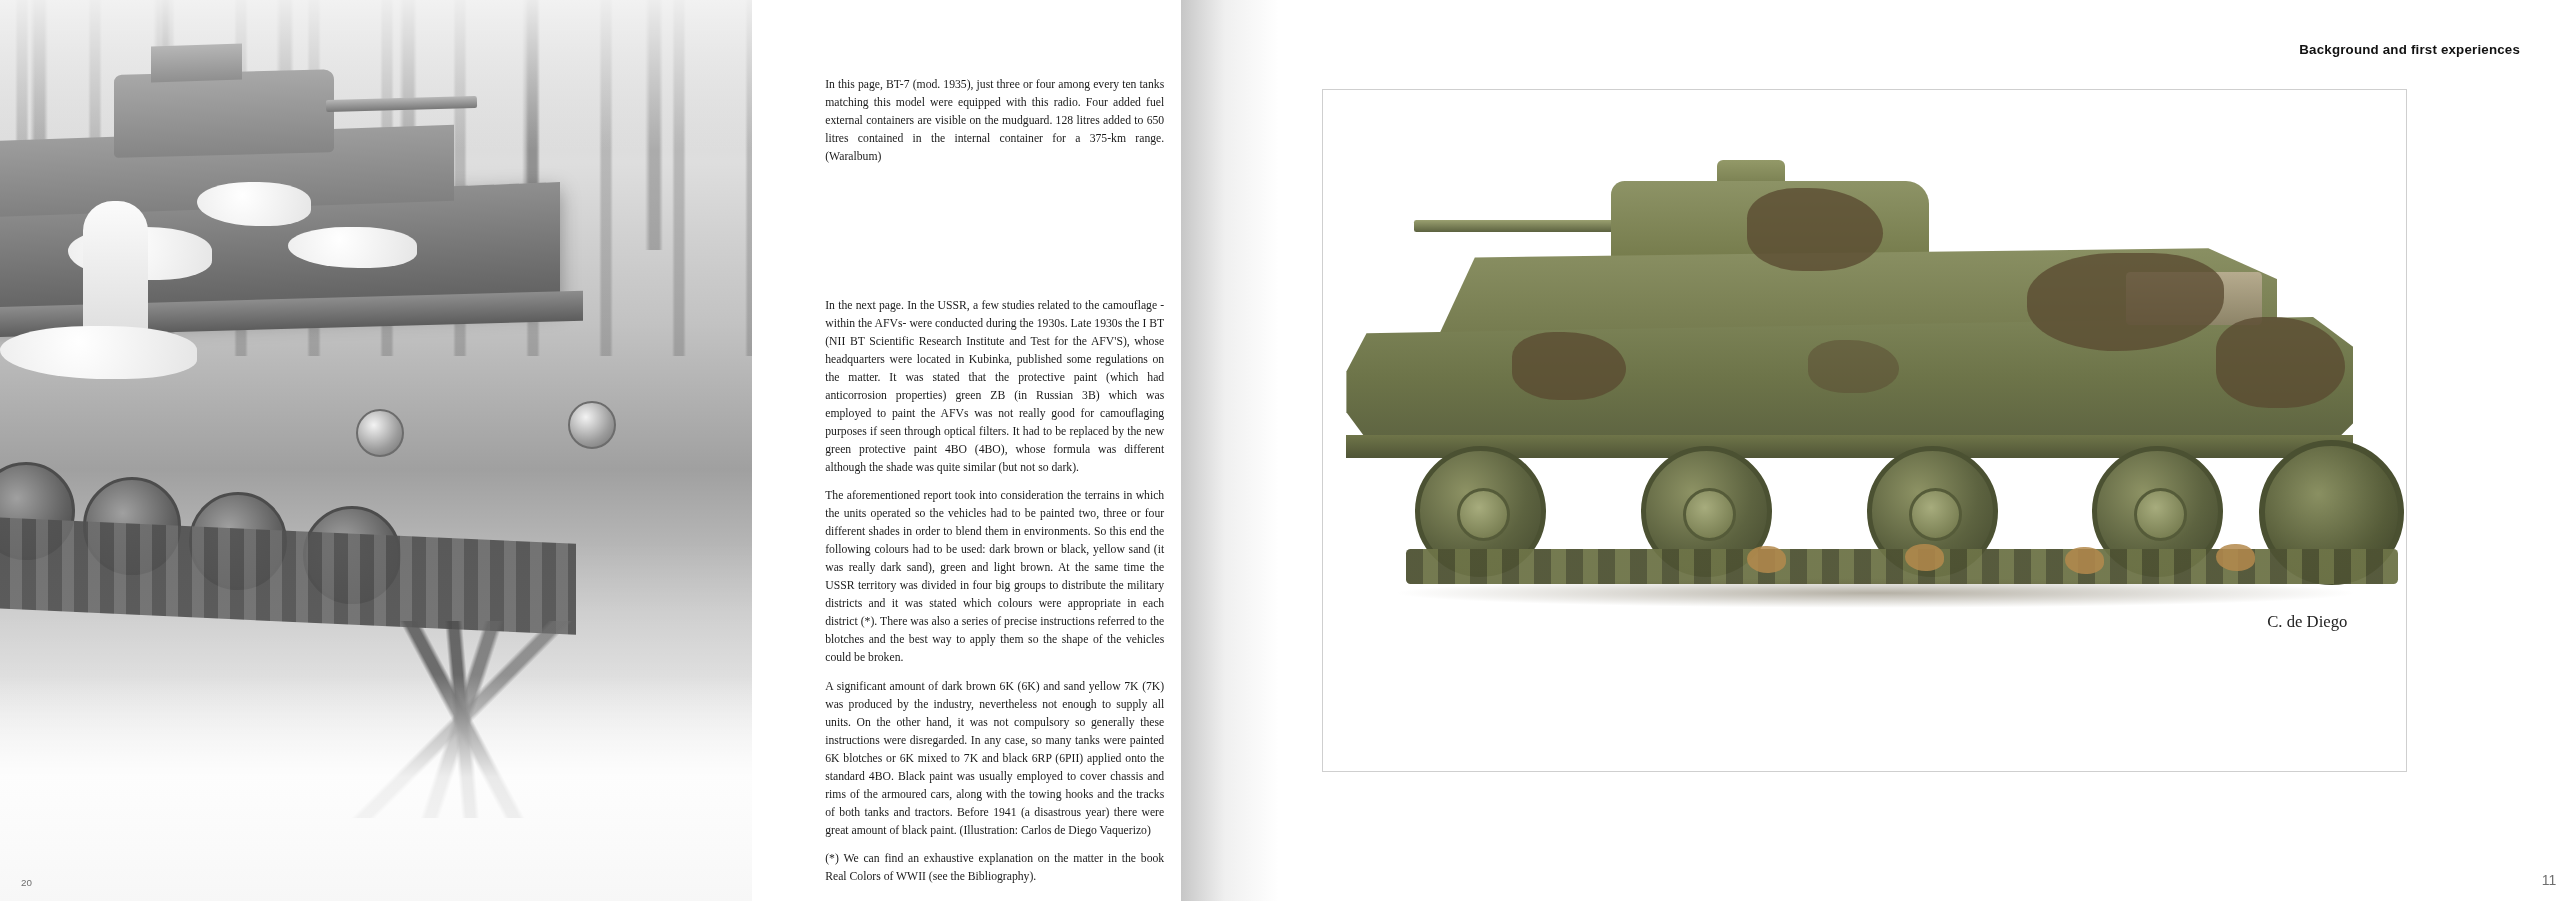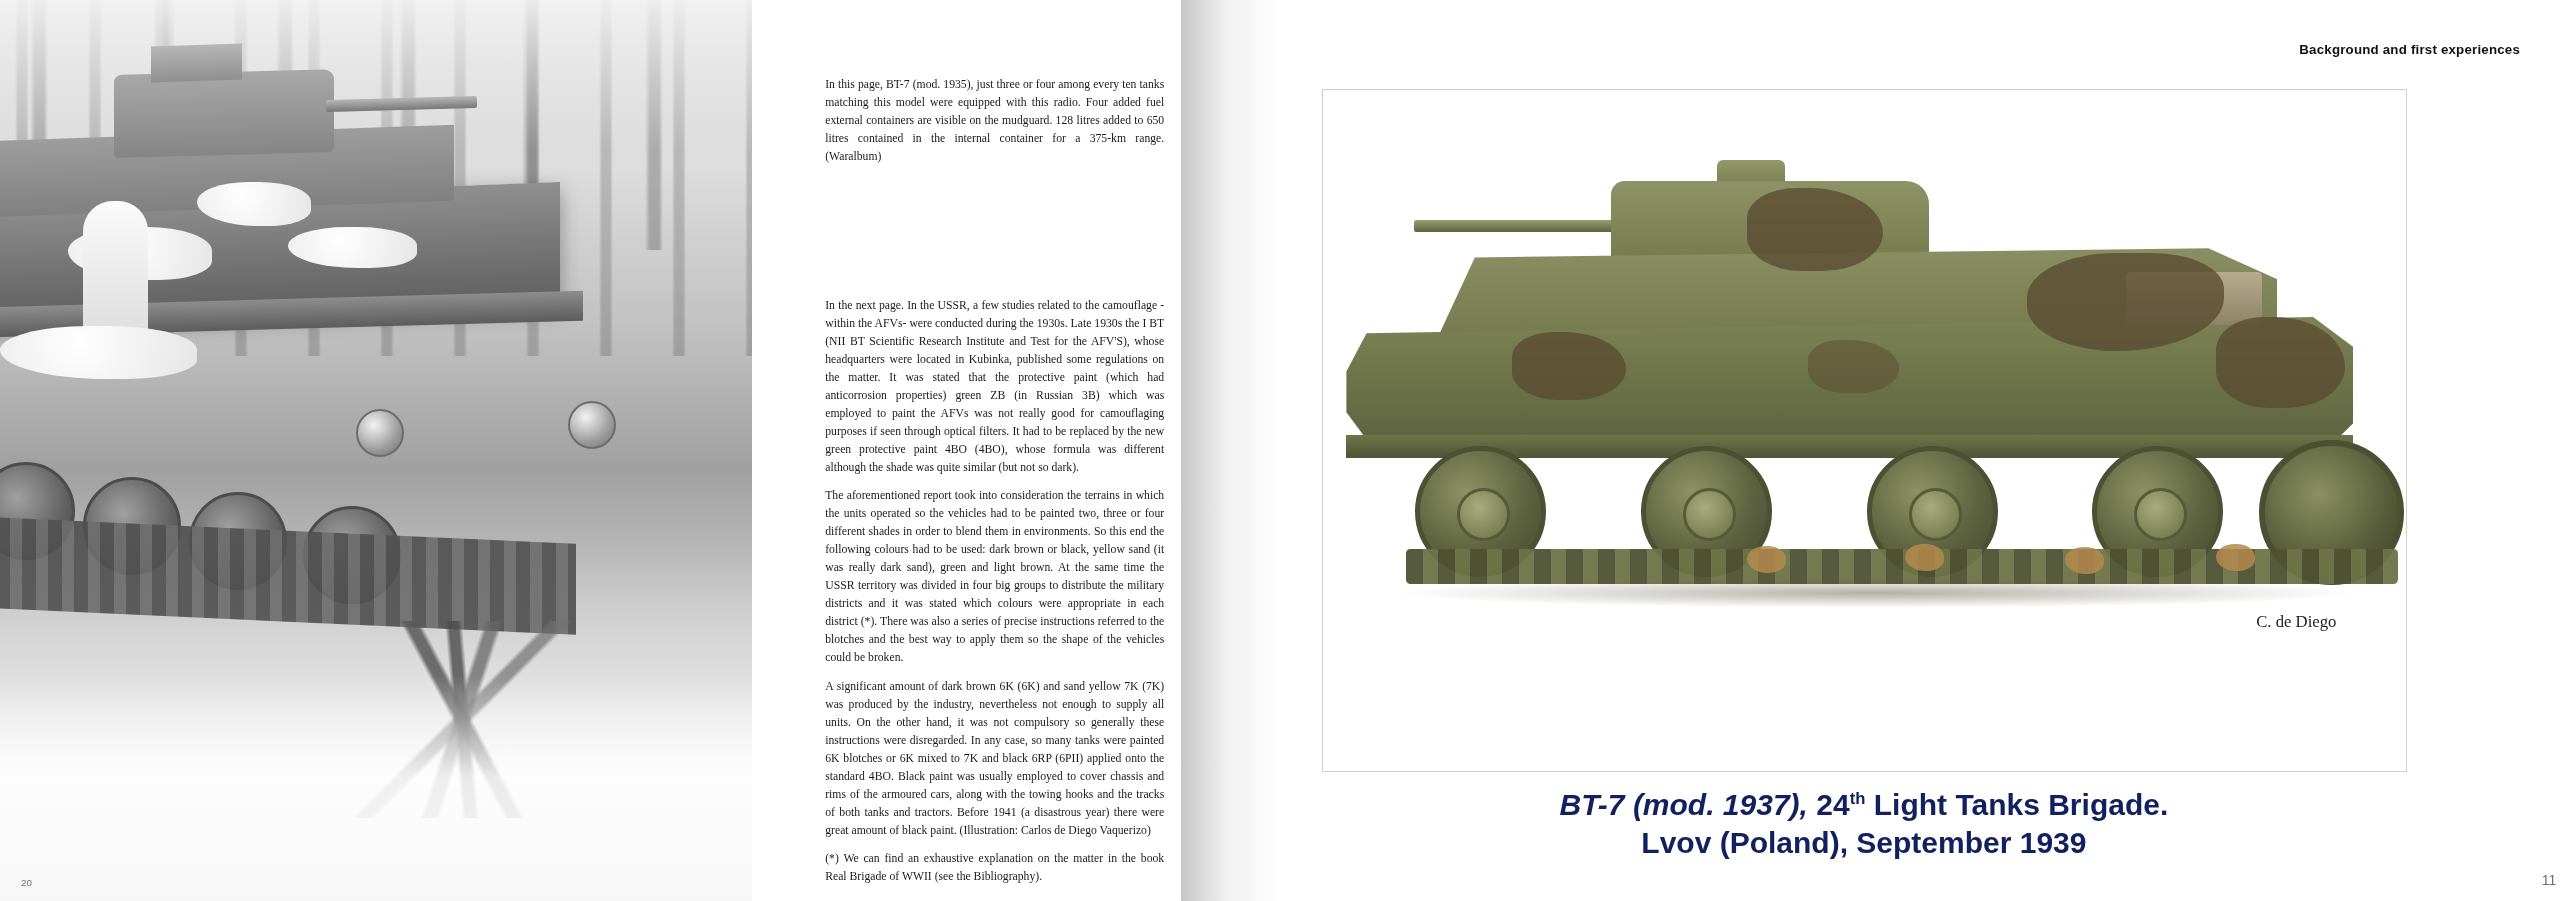--- a/index.html
+++ b/index.html
@@ -354,21 +354,21 @@
   .ms4 { left: 893px; top: 454px; }
   .toolbox {
     position: absolute;
     left: 803px; top: 182px;
     width: 136px; height: 53px;
     background: linear-gradient(180deg,#b6ab8e,#8d8468);
     border-radius: 4.5px;
   }
   .artist-credit {
     position: absolute;
-    right: 70px;
+    right: 59px;
     top: 522px;
     font-family: "Liberation Serif", serif;
     font-size: 16.7px;
     color: #222;
   }
   .caption {
     position: absolute;
     left: 141px;
     top: 780px;
     width: 1083px;
@@ -428,21 +428,21 @@
     <div class="page-number-left">20</div>
   </div>
 
   <div class="col-text">
     <div class="text-inner">
       <p class="para">In this page, BT-7 (mod. 1935), just three or four among every ten tanks matching this model were equipped with this radio. Four added fuel external containers are visible on the mudguard. 128 litres added to 650 litres contained in the internal container for a 375-km range. (Waralbum)</p>
       <div class="gap-big"></div>
       <p class="para">In the next page. In the USSR, a few studies related to the camouflage -within the AFVs- were conducted during the 1930s. Late 1930s the I BT (NII BT Scientific Research Institute and Test for the AFV'S), whose headquarters were located in Kubinka, published some regulations on the matter. It was stated that the protective paint (which had anticorrosion properties) green ZB (in Russian 3B) which was employed to paint the AFVs was not really good for camouflaging purposes if seen through optical filters. It had to be replaced by the new green protective paint 4BO (4BO), whose formula was different although the shade was quite similar (but not so dark).</p>
       <p class="para">The aforementioned report took into consideration the terrains in which the units operated so the vehicles had to be painted two, three or four different shades in order to blend them in environments. So this end the following colours had to be used: dark brown or black, yellow sand (it was really dark sand), green and light brown. At the same time the USSR territory was divided in four big groups to distribute the military districts and it was stated which colours were appropriate in each district (*). There was also a series of precise instructions referred to the blotches and the best way to apply them so the shape of the vehicles could be broken.</p>
       <p class="para">A significant amount of dark brown 6K (6K) and sand yellow 7K (7K) was produced by the industry, nevertheless not enough to supply all units. On the other hand, it was not compulsory so generally these instructions were disregarded. In any case, so many tanks were painted 6K blotches or 6K mixed to 7K and black 6RP (6PII) applied onto the standard 4BO. Black paint was usually employed to cover chassis and rims of the armoured cars, along with the towing hooks and the tracks of both tanks and tractors. Before 1941 (a disastrous year) there were great amount of black paint. (Illustration: Carlos de Diego Vaquerizo)</p>
-      <p class="para">(*) We can find an exhaustive explanation on the matter in the book Real Brigade of WWII (see the Bibliography).</p>
+      <p class="para">(*) We can find an exhaustive explanation on the matter in the book Real Colors of WWII (see the Bibliography).</p>
     </div>
   </div>
 
   <div class="page-right">
     <div class="gutter-shadow"></div>
 
     <div class="header-right">Background and first experiences</div>
 
     <div class="art-frame">
       <div class="illus">
@@ -480,23 +480,17 @@
         <div class="shadow-ground"></div>
 
         <div class="mud-splash ms1"></div>
         <div class="mud-splash ms2"></div>
         <div class="mud-splash ms3"></div>
         <div class="mud-splash ms4"></div>
       </div>
       <div class="artist-credit">C. de Diego</div>
     </div>
 
-    <div class="caption">
-      <div class="line1">
-        <em>BT-7 (mod. 1937),</em><span> 24</span><sup>th</sup><span> Light Tanks Brigade.</span>
-      </div>
-      <div class="line2">Lvov (Poland), September 1939</div>
-    </div>
 
     <div class="page-number-right">11</div>
   </div>
 </div>
 
 
 </body></html>

